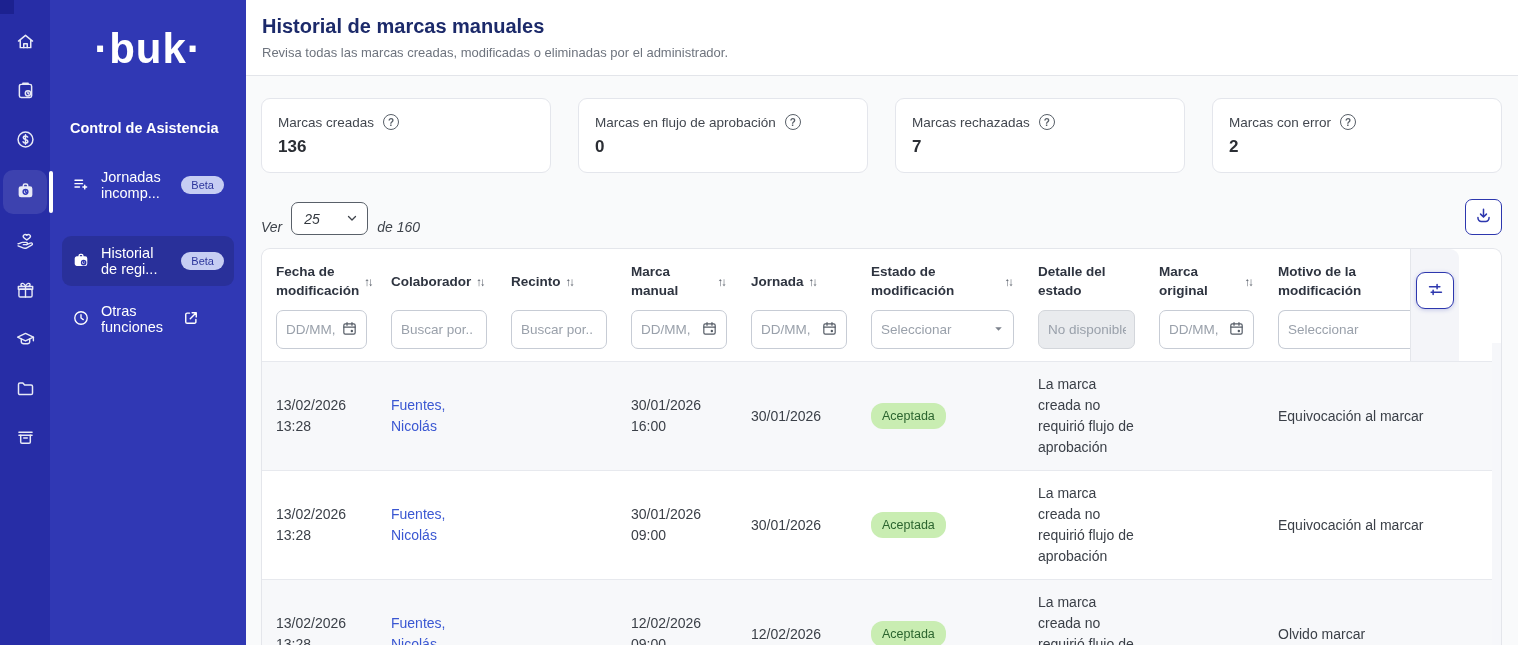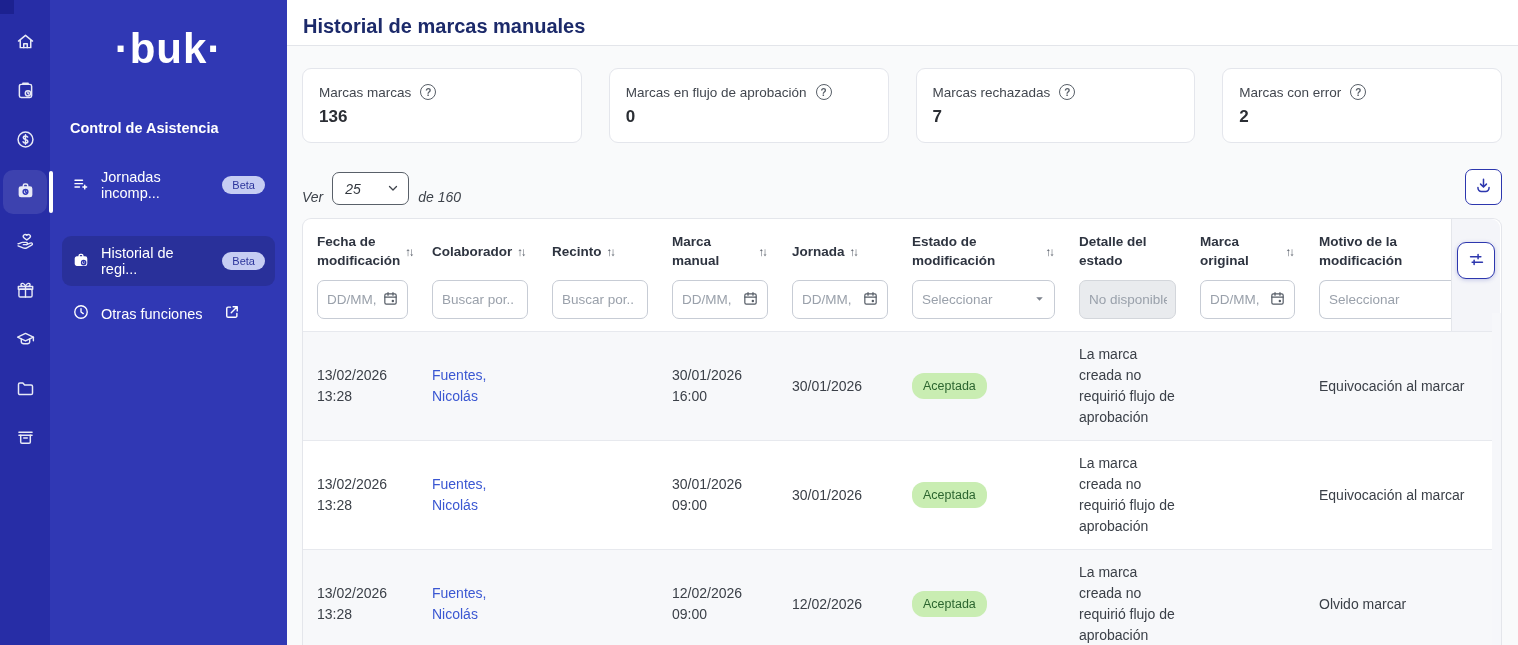--- a/index.html
+++ b/index.html
@@ -9,21 +9,21 @@
 
   
   .rail { width:50px; background:var(--rail-bg); display:flex; flex-direction:column; align-items:center; padding-top:23px; gap:9px; flex-shrink:0; position:relative; }
   .corner-notch { position:absolute; top:0; left:0; width:14px; height:14px; background:#1c2190; }
   .rail-item { width:40px; height:40px; display:flex; align-items:center; justify-content:center; color:#e8eaf6; border-radius:10px; position:relative; cursor:pointer; }
   .rail-item svg { width:21px; height:21px; }
   .rail-item.active { background:rgba(255,255,255,.10); width:44px; height:44px; }
   .rail-item.active::after { content:""; position:absolute; right:-6px; top:1px; bottom:1px; width:4px; background:#fff; border-radius:3px; }
 
   
-  .sidebar { width:237px; background:var(--sidebar-bg); color:#fff; flex-shrink:0; padding:0 12px; }
+  .sidebar { width:196px; background:var(--sidebar-bg); color:#fff; flex-shrink:0; padding:0 12px; }
   .logo { text-align:center; font-size:42px; font-weight:700; letter-spacing:1px; margin-top:26px; line-height:1.1; }
   .section-title { font-size:14.5px; font-weight:700; margin:48px 0 24px 8px; }
   .menu-item { display:flex; align-items:center; gap:11px; padding:9px 10px; border-radius:9px; font-size:14.5px; cursor:pointer; margin-bottom:8px; }
   .menu-item.active { background:rgba(0,0,0,.14);margin-top:26px; }
   .menu-item svg { width:18px; height:18px; flex-shrink:0; }
   .menu-item .ext { margin-left:auto; margin-right:24px; }
   .beta { margin-left:auto; background:var(--beta-badge-bg); color:var(--beta-badge-text); font-size:11px; padding:3px 10px; border-radius:11px; }
 
   
   .main { flex:1; display:flex; flex-direction:column; min-width:0; }
@@ -180,29 +180,30 @@
       <span class="ext"><svg viewBox="0 0 24 24" width="17" height="17" fill="none" stroke="currentColor" stroke-width="1.9" stroke-linecap="round" stroke-linejoin="round">
             <path d="M10 5.5H6.8A1.8 1.8 0 0 0 5 7.3v9.9A1.8 1.8 0 0 0 6.8 19h9.9a1.8 1.8 0 0 0 1.8-1.8V14"></path>
             <path d="M13.5 5h5.5v5.5M18.6 5.4 11 13"></path>
           </svg></span>
     </div>
   </nav>
 
   <main class="main">
     <div class="page-head">
       <h1>Historial de marcas manuales</h1>
+      <div class="sub">Revisa todas las marcas creadas, modificadas o eliminadas por el administrador.</div>
     </div>
     <div class="head-divider"></div>
 
     <div class="content">
 
       <div class="cards">
         <div class="card">
           <div class="card-label">
-              <span>Marcas marcas</span>
+              <span>Marcas creadas</span>
               <span class="qmark"></span>
             </div>
           <div class="card-value">136</div>
         </div>
         <div class="card">
           <div class="card-label">
               <span>Marcas en flujo de aprobación</span>
               <span class="qmark"></span>
             </div>
           <div class="card-value">0</div>

